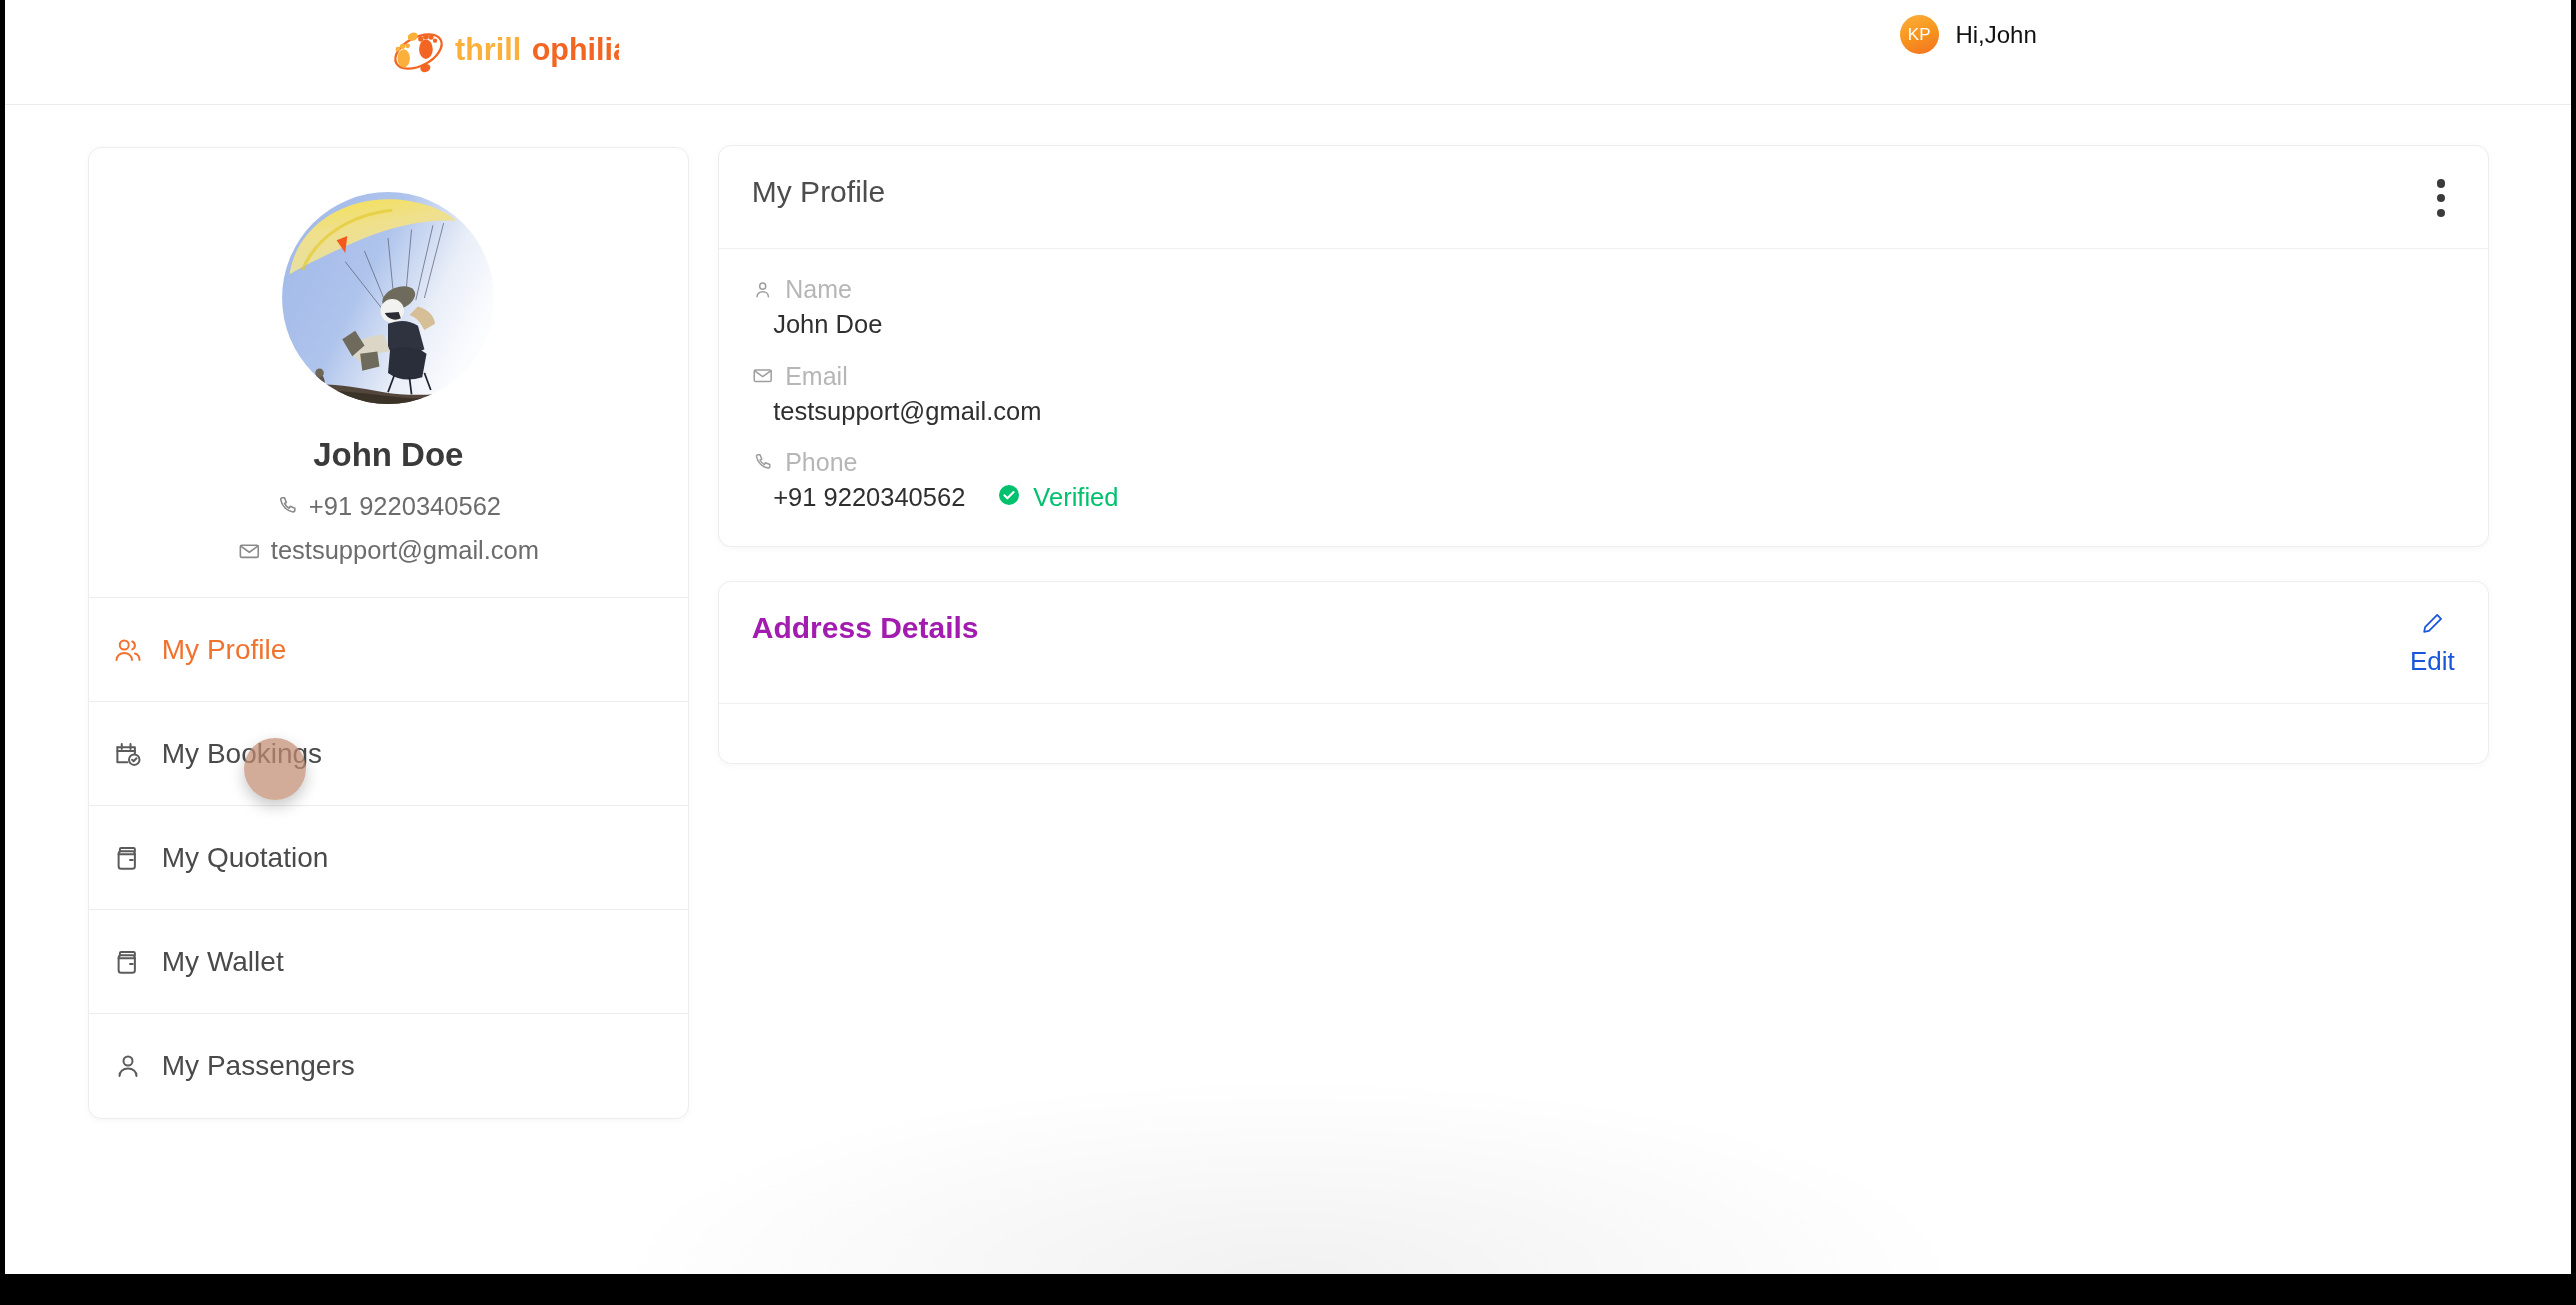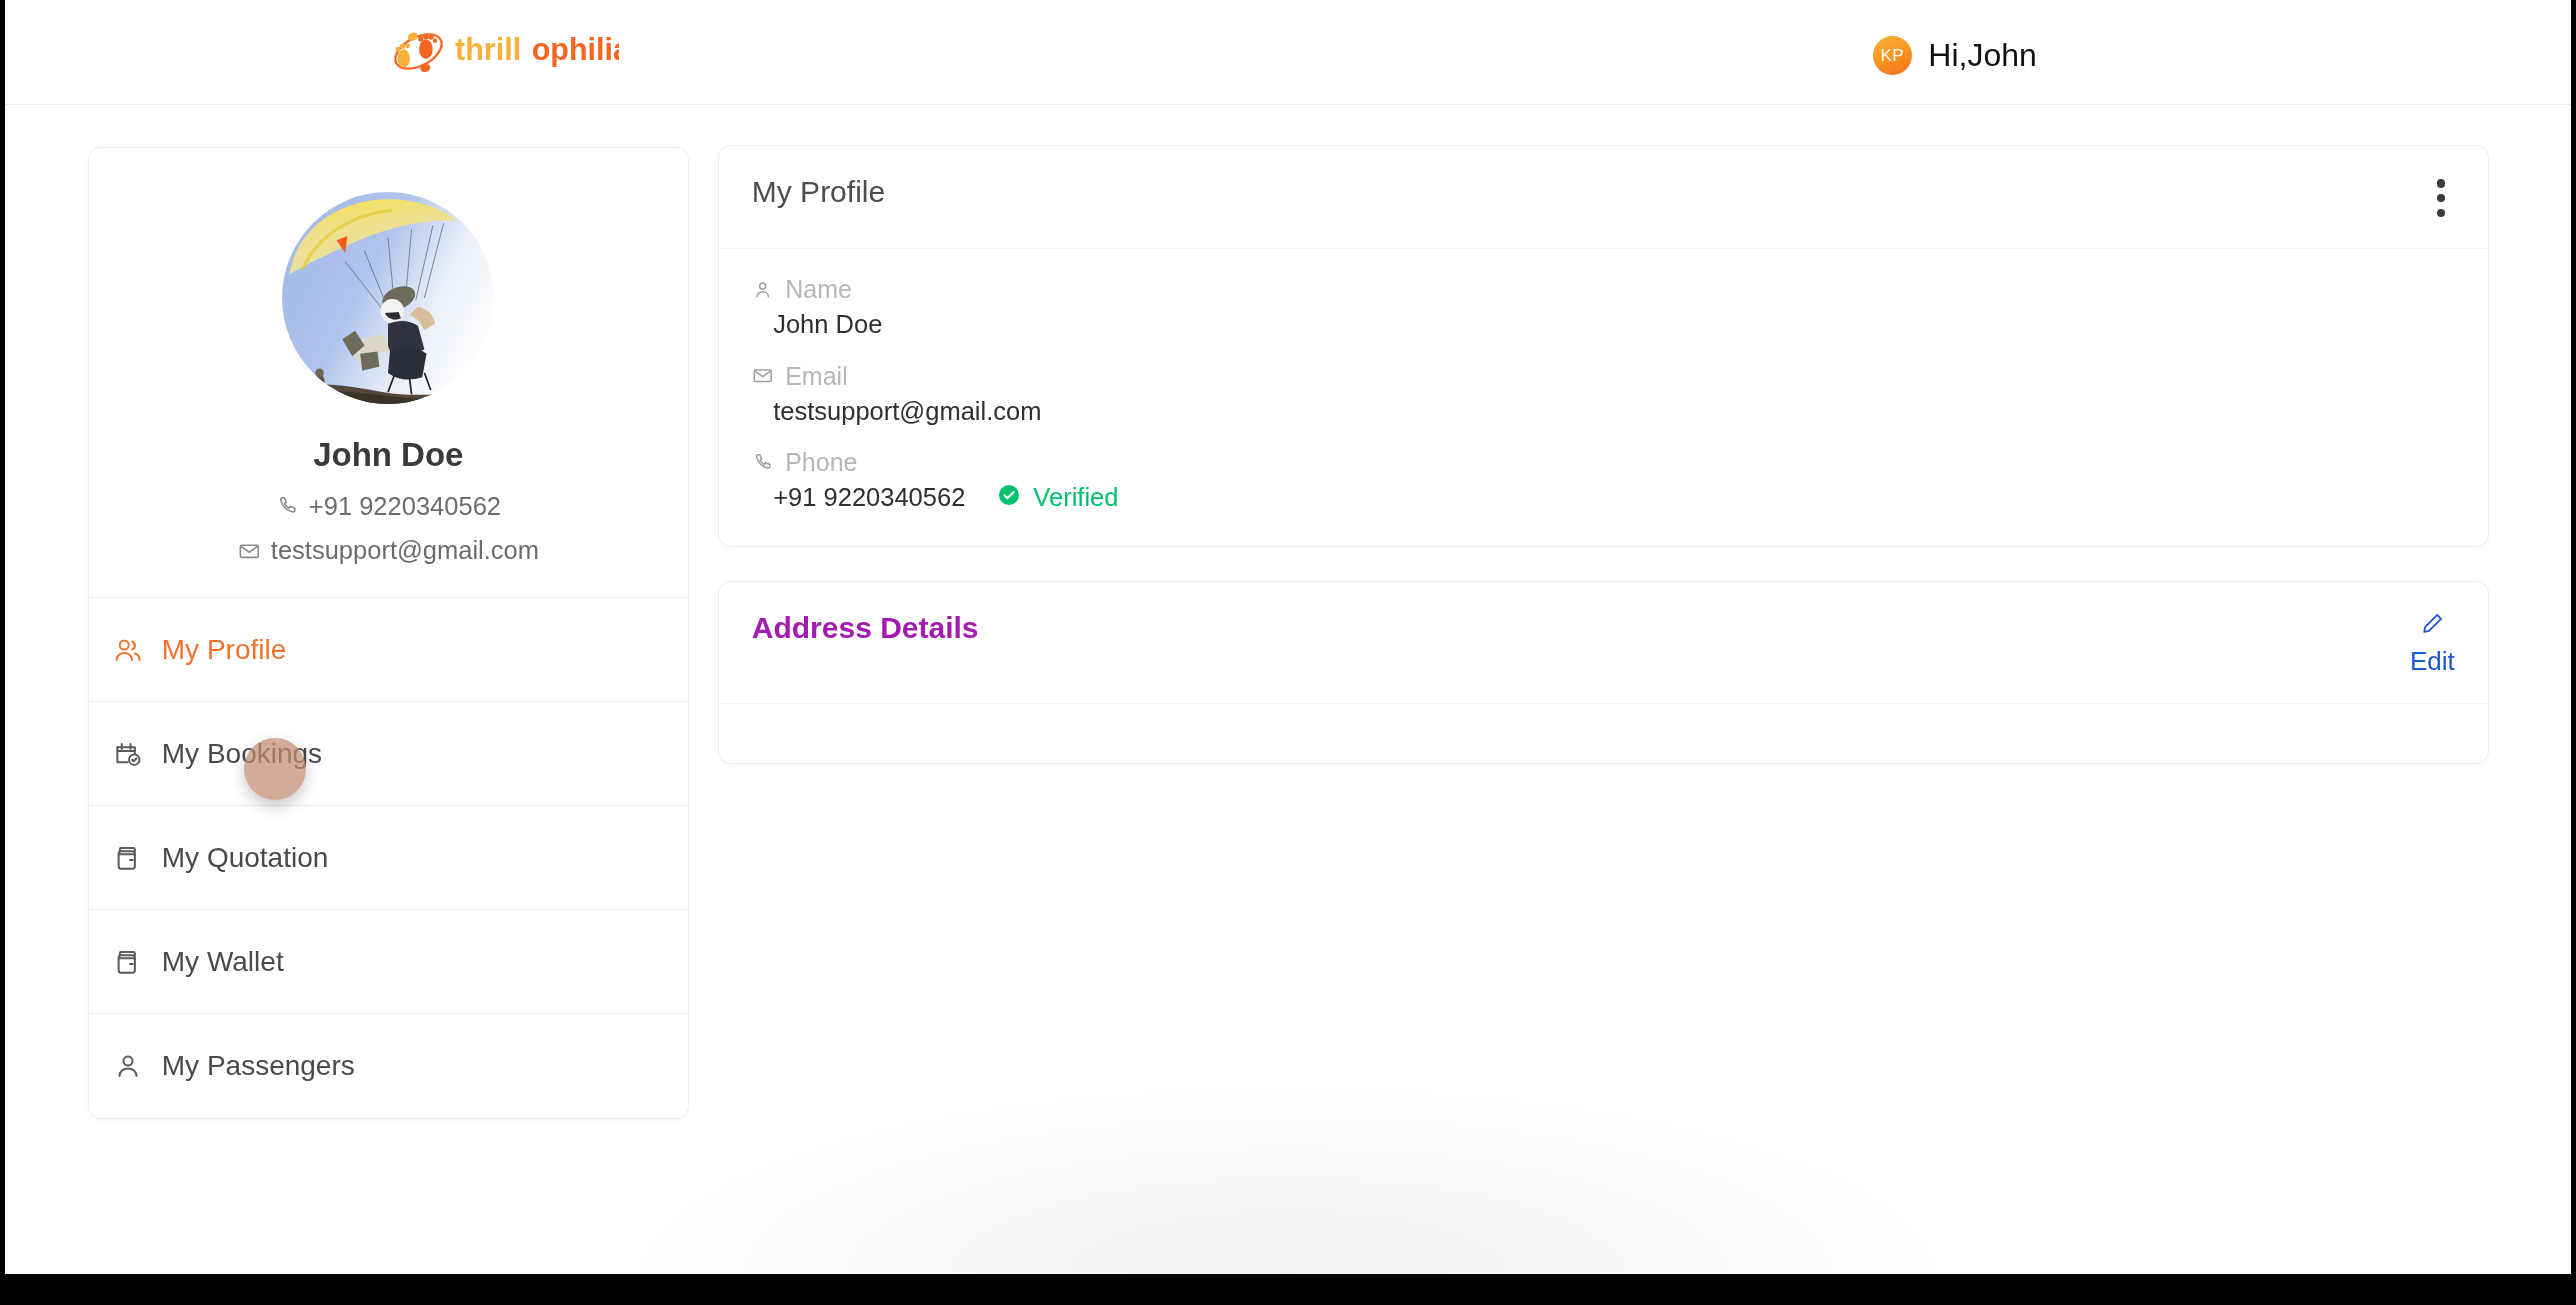--- a/index.html
+++ b/index.html
@@ -38,32 +38,32 @@
     border-bottom:1.2px solid #ececec;
   }
   .logo {
     position:absolute; left:385px; top:22.6px;
     display:flex; align-items:center; gap:8.3px;
   }
   .logo-mark { width:57px; height:57px; display:block; }
   .logo-text { height:36px; display:block; }
 
   .user-chip {
-    position:absolute; right:534px; top:36px;
+    position:absolute; right:534px; top:15px;
     display:flex; align-items:center; gap:16.6px;
   }
   .avatar-initials {
     width:39px; height:39px; border-radius:50%;
     background:linear-gradient(160deg,#FBB03B 0%,#F7941E 52%,#F37021 100%);
     color:#fff; font-size:17px; font-weight:400;
     display:flex; align-items:center; justify-content:center;
     letter-spacing:0.3px;
   }
   .user-greeting {
-    font-size:32px; color:#111; font-weight:400; white-space:nowrap;
+    font-size:24px; color:#111; font-weight:400; white-space:nowrap;
   }
 
   
   .shell { position:absolute; left:0; top:105px; width:2566px; }
 
   .card {
     background:#fff;
     border:1.2px solid #ededed;
     border-radius:13px;
     box-shadow:0 1.2px 6px rgba(0,0,0,0.035);

